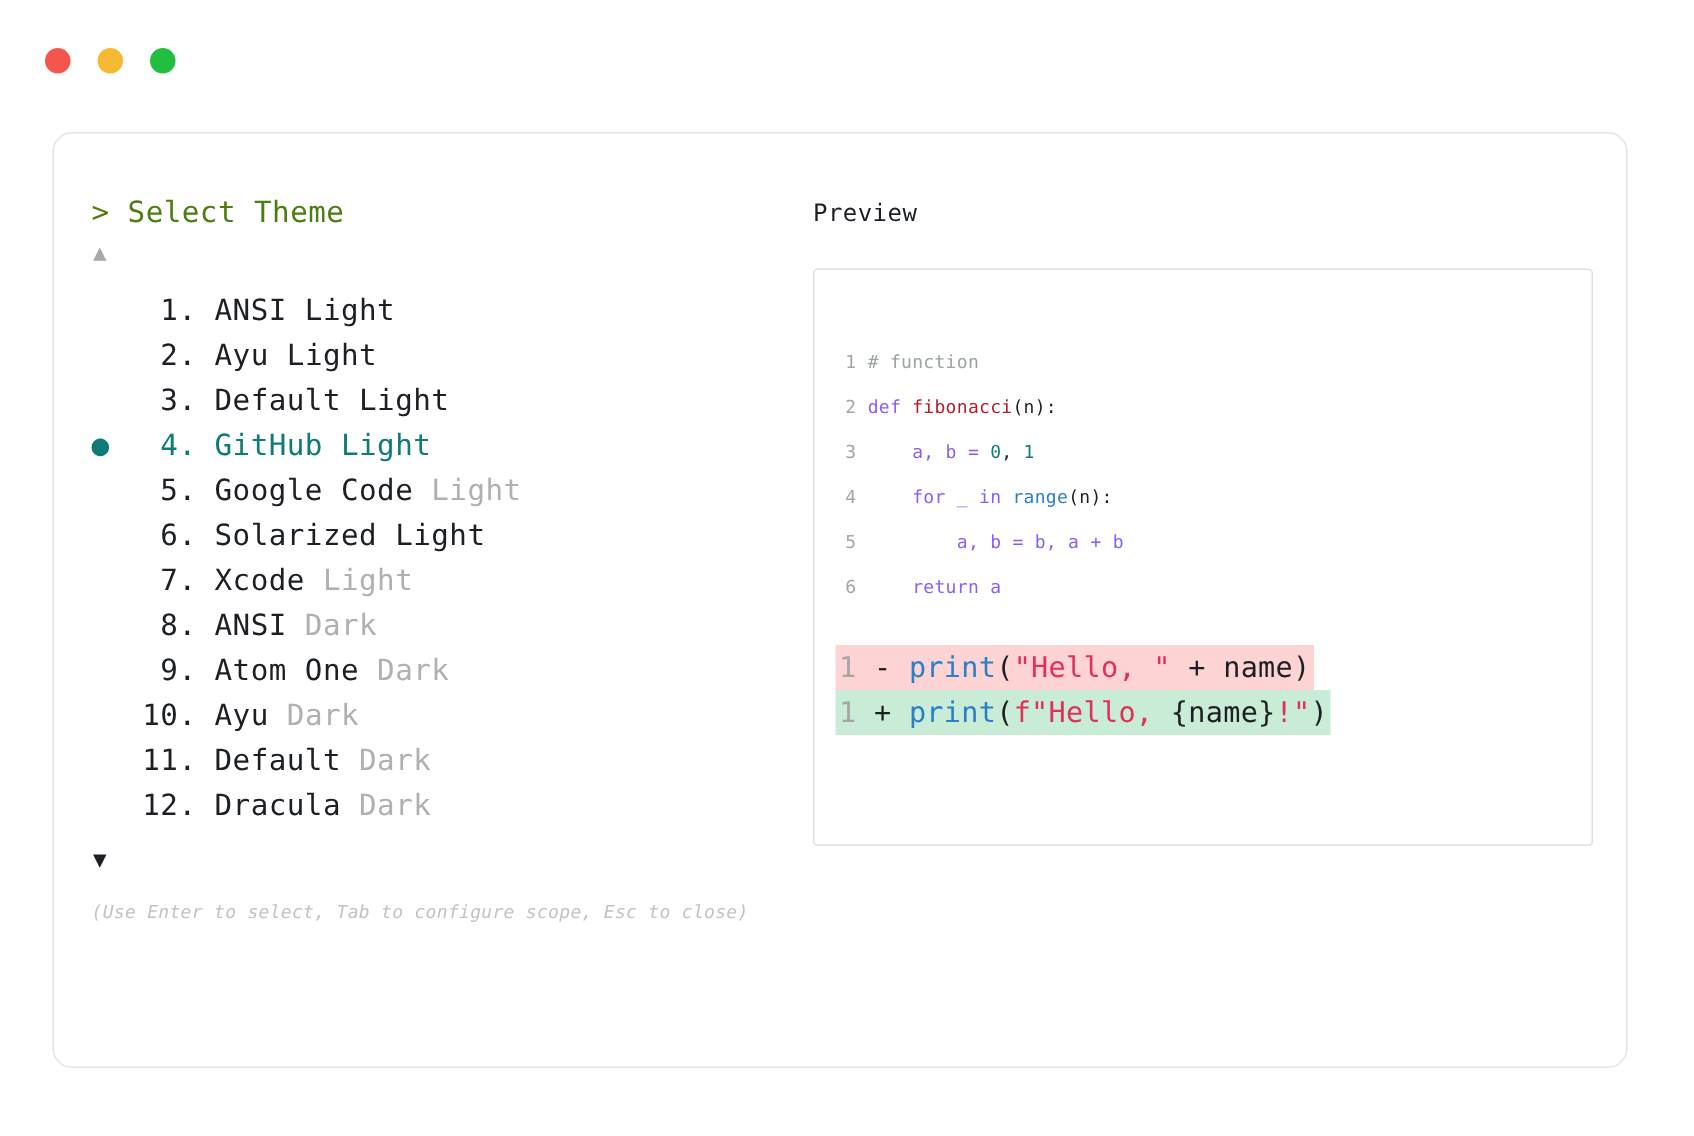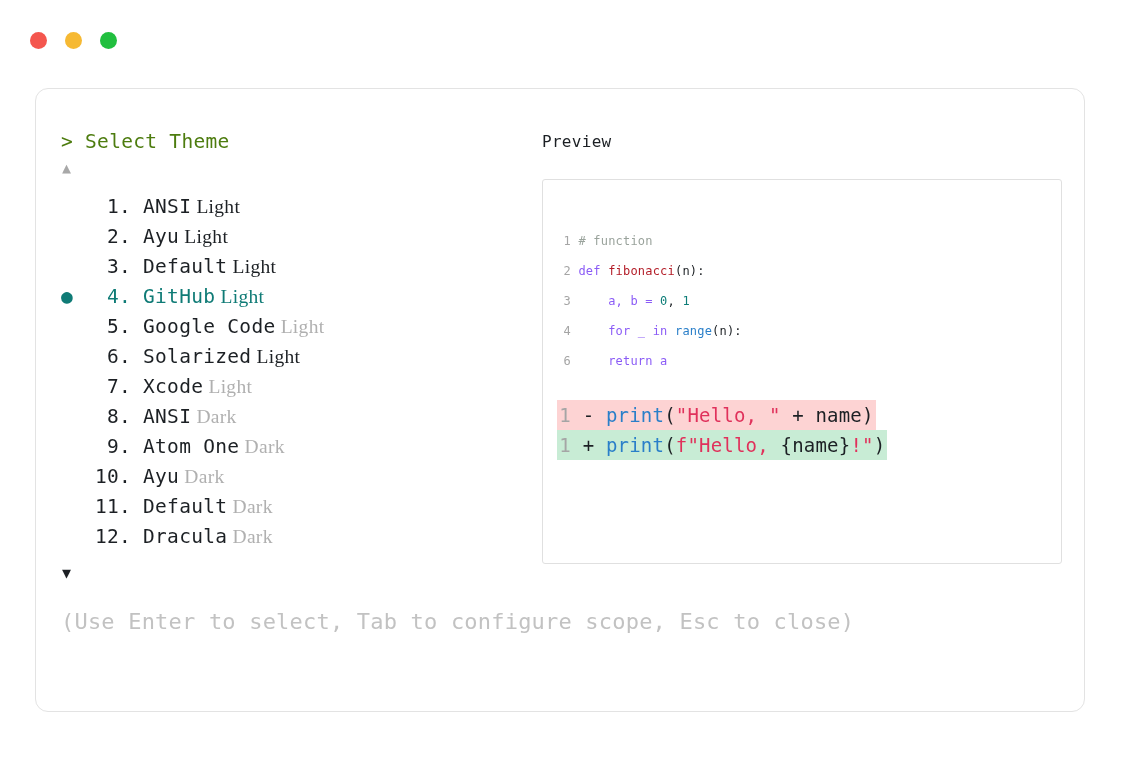--- a/index.html
+++ b/index.html
@@ -102,39 +102,40 @@
     color: #0f7b76;
   }
   .idx {
     display: inline-block;
     width: 44px;
     flex: 0 0 44px;
     text-align: right;
     white-space: pre;
   }
   .name { white-space: pre; }
-  .suffix { white-space: pre; font-family: Liberation Serif, serif; }
+  .suffix { white-space: pre; }
   .suffix.dim { color: #b0b0b0; }
   .theme-item.selected,
   .theme-item.selected .idx,
   .theme-item.selected .name,
   .theme-item.selected .suffix { color: #0f7b76; }
 
   .list-gap-top    { height: 11px; }
   .list-gap-bottom { height: 8px; }
 
   .hint {
     position: absolute;
     left: 25px;
-    top: 520px;
-    font-size: 22px;
+    top: 506px;
+    font-size: 12px;
     line-height: 26px;
     letter-spacing: 0.2px;
     color: #c2c2c2;
     white-space: pre;
+    font-style: italic;
   }
 
   
   .right-col {
     position: absolute;
     left: 506px;
     top: 40px;
     width: 520px;
   }
   .preview-title {
@@ -229,20 +230,21 @@
     <div class="hint">(Use Enter to select, Tab to configure scope, Esc to close)</div>
 
     <div class="right-col">
       <div class="preview-title">Preview</div>
       <div class="preview-box">
         <div id="code-block">
             <div class="code-line"><span class="ln">1</span><span> </span><span class="tok-comment"># function</span></div>
             <div class="code-line"><span class="ln">2</span><span> </span><span class="tok-kw">def </span><span class="tok-fn">fibonacci</span><span class="tok-punct">(n):</span></div>
             <div class="code-line"><span class="ln">3</span><span> </span><span class="tok-kw">    a, b = </span><span class="tok-num">0</span><span class="tok-punct">, </span><span class="tok-num">1</span></div>
             <div class="code-line"><span class="ln">4</span><span> </span><span class="tok-kw">    for _ in </span><span class="tok-builtin">range</span><span class="tok-punct">(n):</span></div>
+            <div class="code-line"><span class="ln">5</span><span> </span><span class="tok-kw">        a, b = b, a + b</span></div>
             <div class="code-line"><span class="ln">6</span><span> </span><span class="tok-kw">    return a</span></div>
           </div>
         <div class="code-blank"></div>
         <div id="diff-block">
             <div class="diff-row"><span class="diff-line diff-del"><span class="ln">1</span><span class="diff-sign"> - </span><span class="tok-builtin">print</span><span class="tok-punct">(</span><span class="tok-str">"Hello, "</span><span class="tok-punct"> + name)</span></span></div>
             <div class="diff-row"><span class="diff-line diff-add"><span class="ln">1</span><span class="diff-sign"> + </span><span class="tok-builtin">print</span><span class="tok-punct">(</span><span class="tok-str">f"Hello, </span><span class="tok-punct">{name}</span><span class="tok-str">!"</span><span class="tok-punct">)</span></span></div>
           </div>
       </div>
     </div>
 

